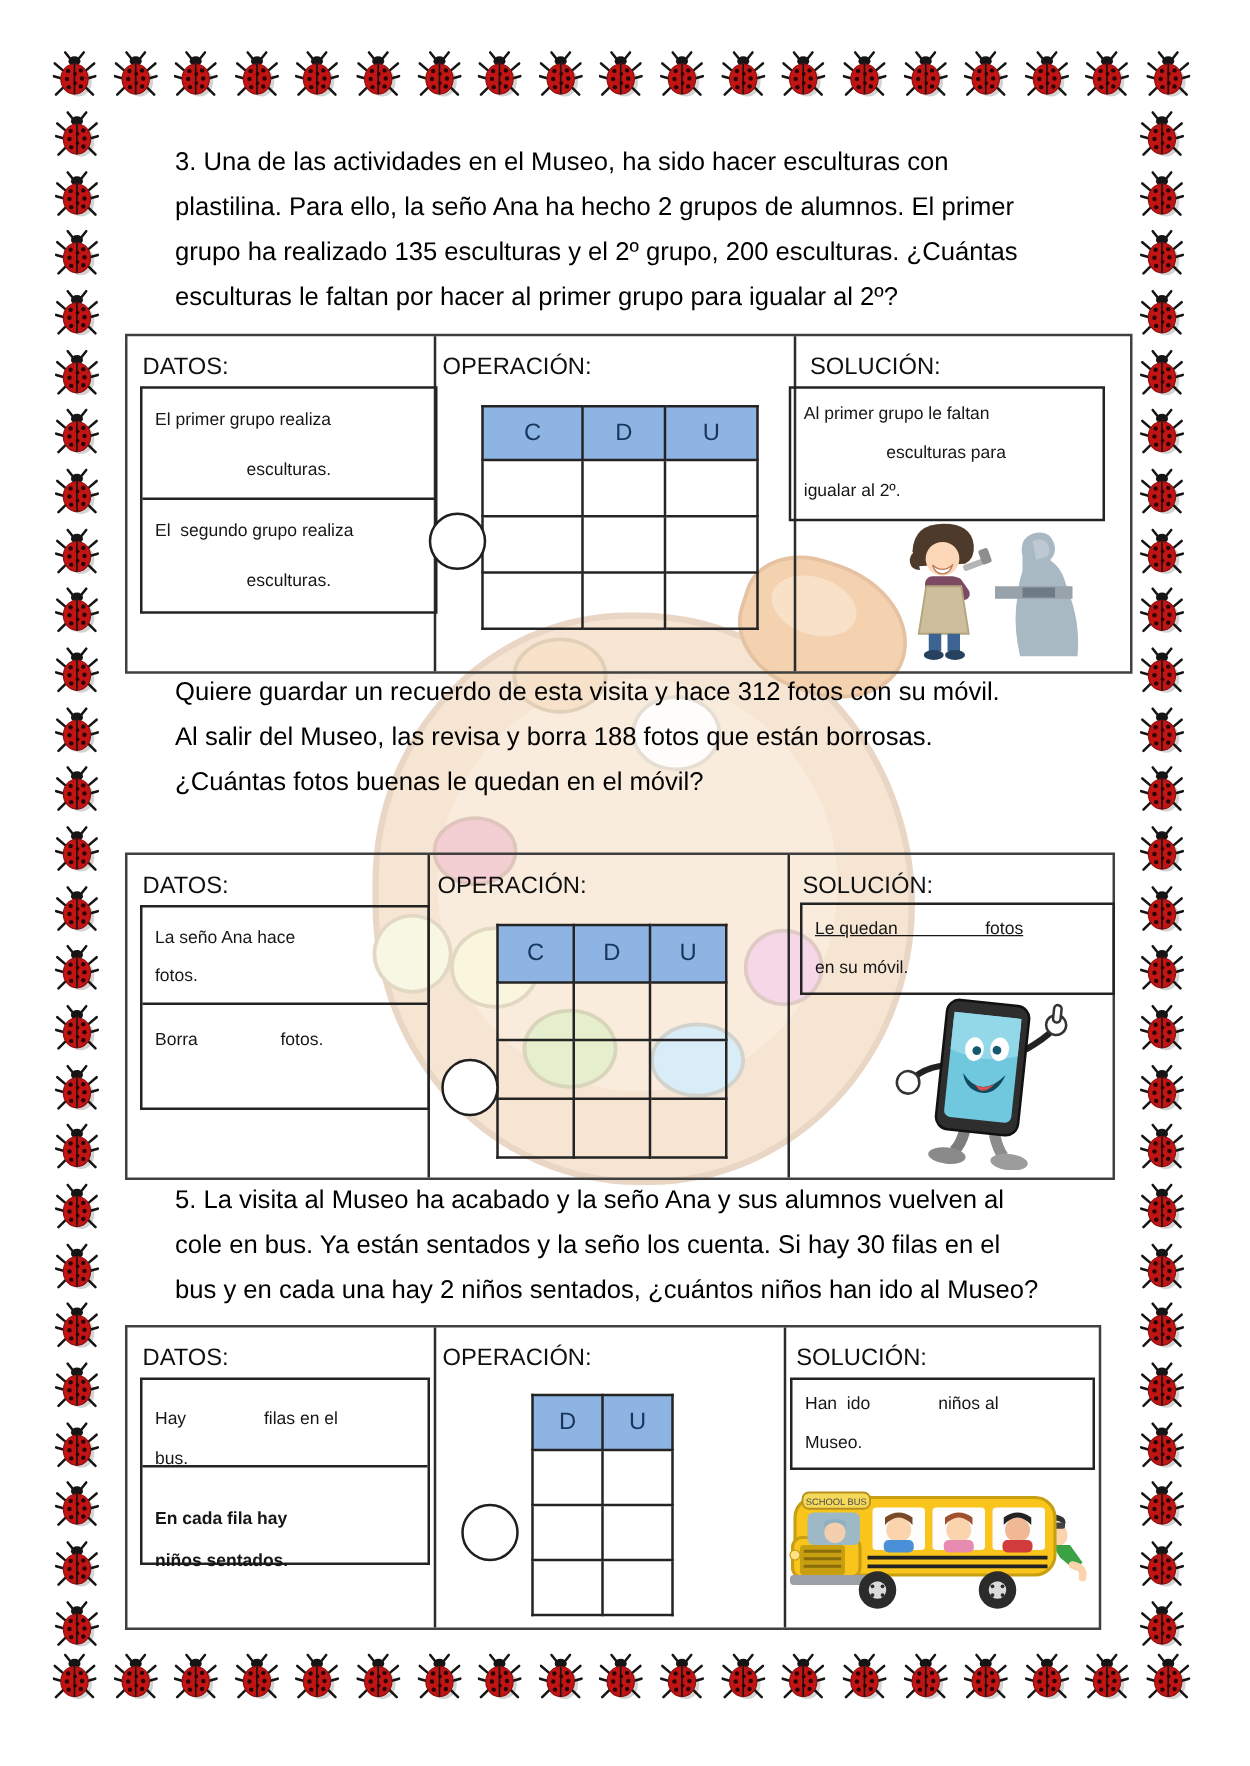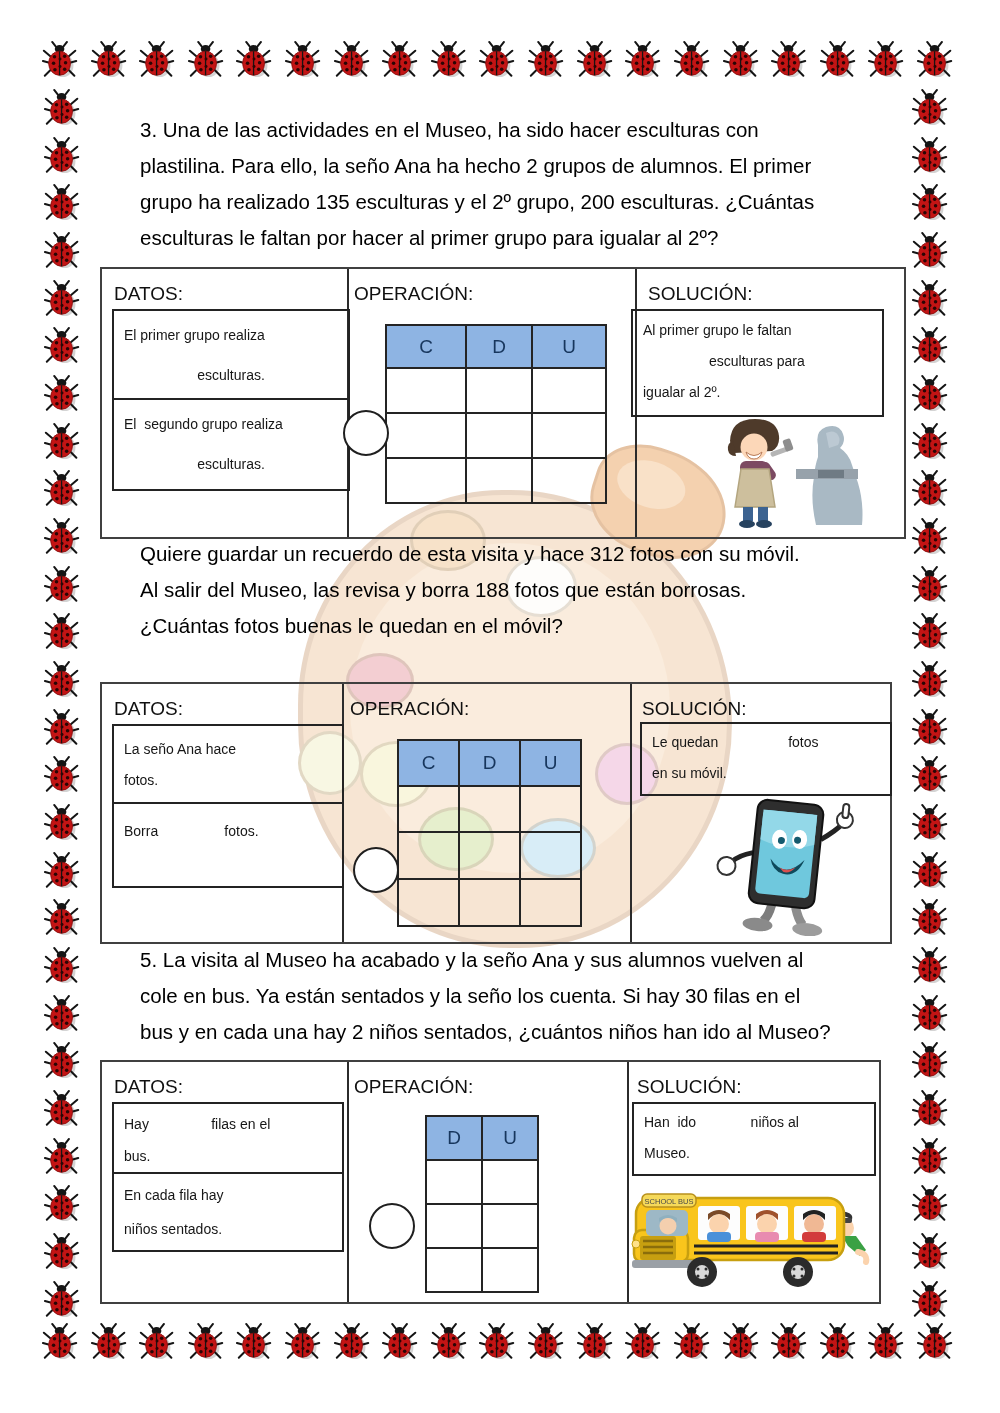--- a/index.html
+++ b/index.html
@@ -503,21 +503,21 @@
           </tr>
       <tr>
             <td style="height:45px;"></td>
             <td></td>
             <td></td>
           </tr>
     </tbody>
       </table>
 
     <div class="inner-box" style="left:538px;top:38px;width:248px;height:67px;padding-top:3px;">
-      <div class="dline" style="line-height:31px;padding-left:10px;">Le quedan&nbsp;&nbsp;&nbsp;&nbsp;&nbsp;&nbsp;&nbsp;&nbsp;&nbsp;&nbsp;&nbsp;&nbsp;&nbsp;&nbsp;&nbsp;&nbsp;&nbsp;&nbsp;fotos</div>
+      <div class="dline" style="line-height:31px;padding-left:10px;text-decoration:underline;">Le quedan&nbsp;&nbsp;&nbsp;&nbsp;&nbsp;&nbsp;&nbsp;&nbsp;&nbsp;&nbsp;&nbsp;&nbsp;&nbsp;&nbsp;&nbsp;&nbsp;&nbsp;&nbsp;fotos</div>
       <div class="dline" style="line-height:31px;padding-left:10px;">en su móvil.</div>
     </div>
 
     <svg class="illu" style="left:598px;top:110px;" width="172" height="142" viewBox="0 0 172 142">
       <g transform="rotate(6 85 70)">
         <path d="M52,62 Q38,66 31,74" stroke="#222" stroke-width="5" fill="none"></path>
         <circle cx="27" cy="78" r="9" fill="#fff" stroke="#333" stroke-width="2"></circle>
         <path d="M118,42 Q132,32 138,24" stroke="#222" stroke-width="5" fill="none"></path>
         <circle cx="140" cy="20" r="8" fill="#fff" stroke="#333" stroke-width="2"></circle>
         <rect x="137" y="4" width="6" height="14" rx="3" fill="#fff" stroke="#333" stroke-width="2"></rect>
@@ -546,25 +546,25 @@
 
   <div class="pbox" style="left:100px;top:1060px;width:777px;height:240px;">
     <div class="vline" style="left:245px;"></div>
     <div class="vline" style="left:525px;"></div>
 
     <div class="sec-label" style="left:12px;top:14px;">DATOS:</div>
     <div class="sec-label" style="left:252px;top:14px;">OPERACIÓN:</div>
     <div class="sec-label" style="left:535px;top:14px;">SOLUCIÓN:</div>
 
     <div class="inner-box" style="left:10px;top:40px;width:228px;height:146px;">
-      <div class="dcell rule" style="height:70px;padding-top:4px;">
+      <div class="dcell rule" style="height:70px;padding-top:14px;">
         <div class="dline" style="line-height:32px;">Hay&nbsp;&nbsp;&nbsp;&nbsp;&nbsp;&nbsp;&nbsp;&nbsp;&nbsp;&nbsp;&nbsp;&nbsp;&nbsp;&nbsp;&nbsp;&nbsp;filas en el</div>
         <div class="dline" style="line-height:32px;">bus.</div>
       </div>
-      <div class="dcell" style="height:72px;padding-top:4px;">
+      <div class="dcell" style="height:72px;padding-top:23px;font-weight:bold;">
         <div class="dline" style="line-height:34px;">En cada fila hay</div>
         <div class="dline" style="line-height:34px;">niños sentados.</div>
       </div>
     </div>
 
     <div class="op-circle" style="left:267px;top:141px;"></div>
 
     <table class="op" style="left:323px;top:53px;">
       <tbody>
           <tr>

